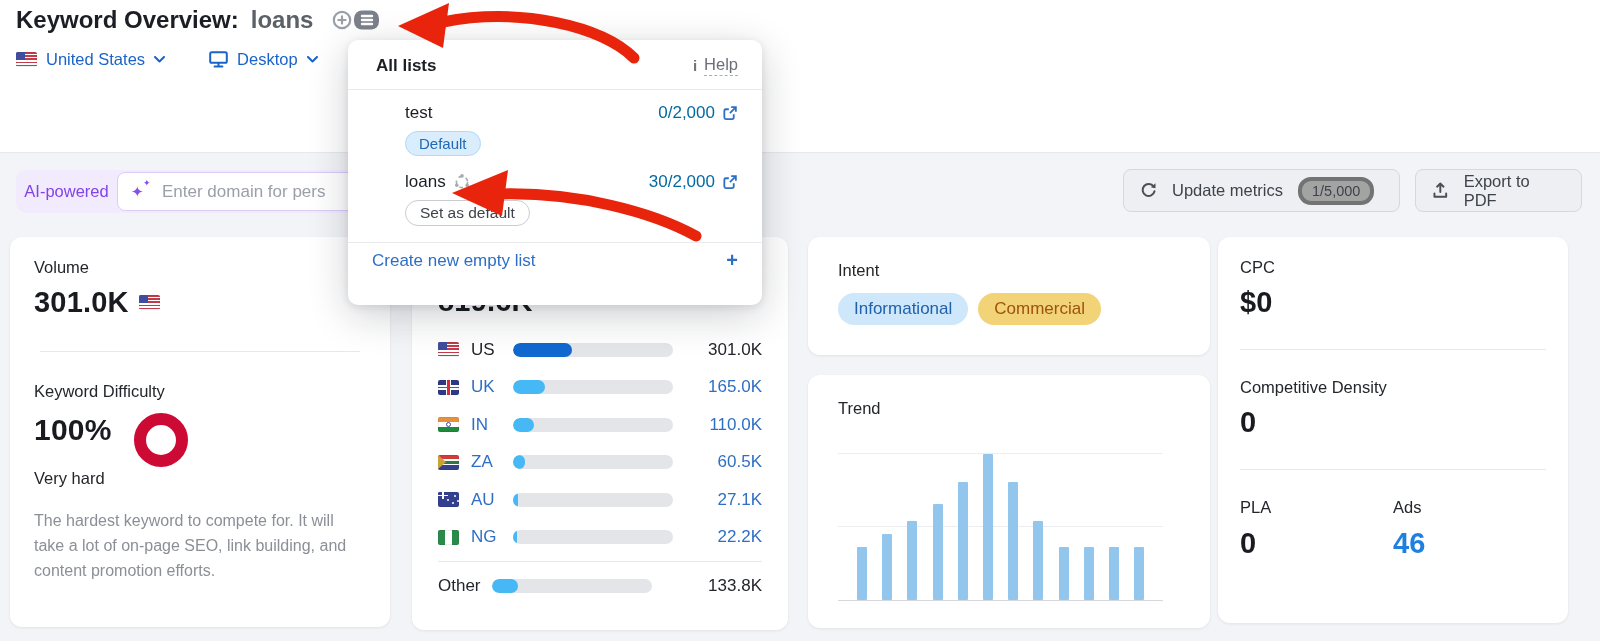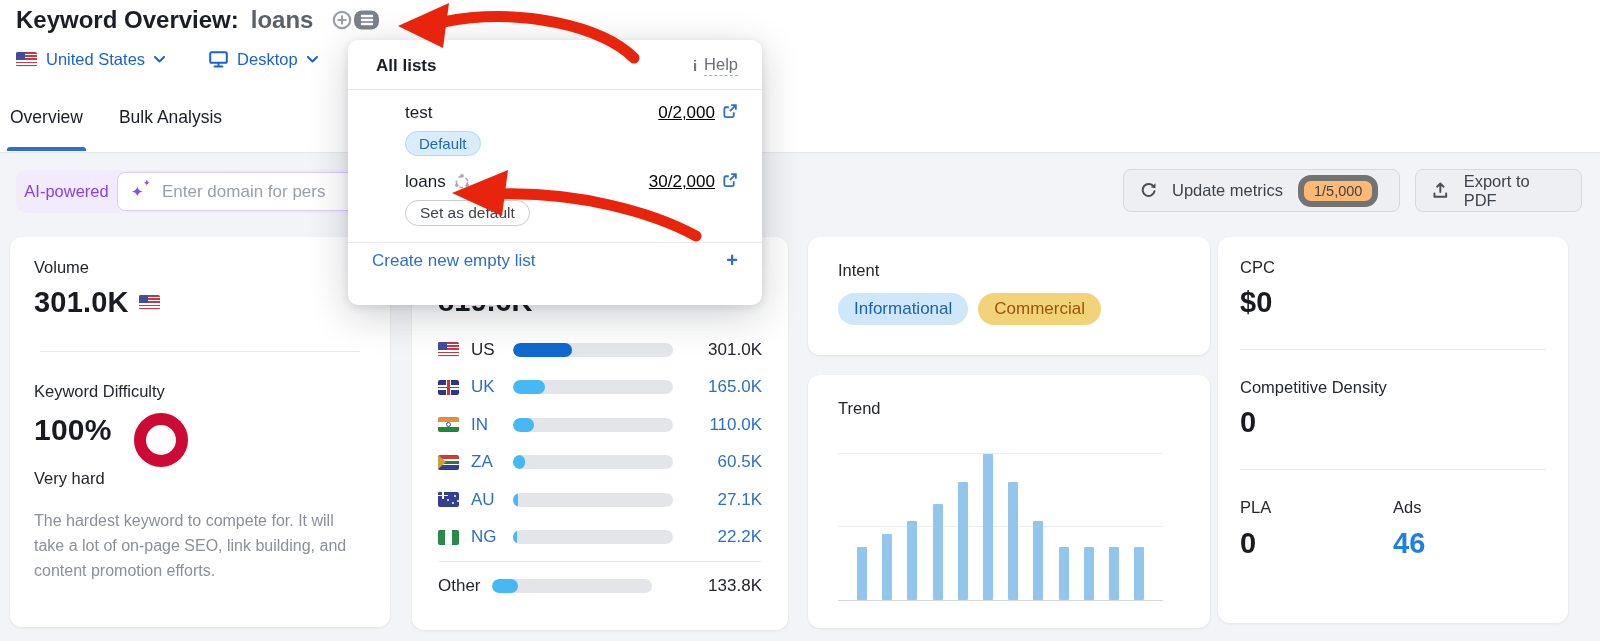--- a/index.html
+++ b/index.html
@@ -21,21 +21,21 @@
   .ai-bar{position:absolute;left:16px;top:170px;width:742px;height:43px;background:#f1ebfd;border-radius:10px;display:flex;align-items:center;box-sizing:border-box;}
   .ai-label{width:101px;text-align:center;color:#8243ea;font-size:16.5px;flex:none;}
   .ai-input-wrap{flex:1;height:39px;margin:2px 2px 2px 0;background:#fff;border:1px solid #dccdf8;border-radius:8px;display:flex;align-items:center;padding-left:13px;gap:9px;box-sizing:border-box;}
   .sparkles{color:#8a4bf0;font-size:15px;position:relative;width:20px;flex:none;}
   .sparkles .s2{position:absolute;font-size:9px;left:12px;top:-5px;}
   .ai-input{border:none;outline:none;font-size:17px;color:#3c4046;background:transparent;flex:1;font-family:"Liberation Sans",sans-serif;}
   .ai-input::placeholder{color:#9ba0a8;}
   .btn{position:absolute;height:43px;background:#edeff2;border:1px solid #d5d8dc;border-radius:8px;display:flex;align-items:center;gap:15px;font-size:16.5px;color:#3e434b;padding:0 16px;box-sizing:border-box;cursor:pointer;}
   #btn-update{left:1123px;top:169px;width:277px;}
   #btn-export{left:1415px;top:169px;width:167px;}
-  .quota-pill{background:#fdba74;border:6px solid #737373;border-radius:13px;padding:2px 10px;font-size:14.5px;color:#3e434b;}
+  .quota-pill{background:#a3a3a3;border:4px solid #737373;border-radius:13px;padding:2px 10px;font-size:14.5px;color:#3e434b;}
 
   
   .card{position:absolute;background:#fff;border-radius:12px;box-shadow:0 1px 3px rgba(25,30,45,0.08);box-sizing:border-box;}
   .card-label{font-size:16.5px;color:#23262b;}
   .big-val{font-size:29px;font-weight:800;color:#191b20;letter-spacing:0.2px;}
   .divider{border-top:1px solid #e6e8ec;}
 
   #card-volume{left:10px;top:237px;width:380px;height:390px;padding:21px 24px 0 24px;}
   .vol-row{display:flex;align-items:center;gap:10px;margin-top:9px;}
   #card-volume .divider{margin:32px 6px 30px 6px;}
@@ -77,21 +77,21 @@
   .popup{position:absolute;left:348px;top:40px;width:414px;height:265px;background:#fff;border-radius:10px;box-shadow:0 10px 40px rgba(15,20,35,0.20),0 2px 8px rgba(15,20,35,0.10);z-index:50;box-sizing:border-box;}
   .popup-head{display:flex;justify-content:space-between;align-items:center;padding:15px 24px 13px 28px;border-bottom:1px solid #e8eaed;}
   .popup-title{font-size:17px;font-weight:700;color:#1b1e24;}
   .help-wrap{display:flex;align-items:center;gap:7px;cursor:pointer;}
   .info-i{color:#6f737a;font-weight:700;font-size:15px;}
   .help-label{color:#6b6f76;font-size:16.5px;border-bottom:1.5px dashed #a9adb4;padding-bottom:1px;}
   .popup-body{padding:13px 24px 0 24px;margin-left:33px;}
   .plist-row{margin-bottom:16px;}
   .plist-top{display:flex;justify-content:space-between;align-items:center;font-size:17px;color:#1b1e24;}
   .plist-name{display:flex;align-items:center;gap:8px;}
-  .plist-count{display:flex;gap:7px;color:#000000;cursor:pointer;text-decoration:underline;}
+  .plist-count{display:flex;align-items:center;gap:7px;color:#0369a1;cursor:pointer;}
   .badge-default{display:inline-block;margin-top:8px;background:#d9edfd;border:1px solid #b3d8f6;color:#2268b5;font-size:15px;padding:3px 13px;border-radius:15px;}
   .badge-action{display:inline-block;margin-top:8px;background:#fff;border:1px solid #caccd1;color:#3e434b;font-size:15.5px;padding:3px 14px;border-radius:15px;cursor:pointer;}
   .popup-foot{border-top:1px solid #e8eaed;margin-top:8px;padding:6px 24px;display:flex;justify-content:space-between;align-items:center;color:#2e6fc5;font-size:17px;cursor:pointer;}
   .plus-glyph{font-size:20px;font-weight:600;}
 
   
   .flag{display:inline-block;width:21px;height:15px;border-radius:2px;position:relative;overflow:hidden;flex:none;box-shadow:inset 0 0 0 1px rgba(0,0,0,0.06);}
   .flag-us{background:repeating-linear-gradient(180deg,#c23b4a 0 1.6px,#fff 1.6px 3.2px);}
   .flag-us::after{content:"";position:absolute;left:0;top:0;width:9px;height:8px;background:#3f4d9e;}
   .flag-uk{background:linear-gradient(0deg,transparent 44%,#d62c3a 44% 56%,transparent 56%),linear-gradient(90deg,transparent 44%,#d62c3a 44% 56%,transparent 56%),linear-gradient(0deg,transparent 34%,#fff 34% 66%,transparent 66%),linear-gradient(90deg,transparent 36%,#fff 36% 64%,transparent 64%),#2c3a86;}
@@ -145,24 +145,20 @@
           <rect x="1.2" y="1.2" width="16.6" height="10.6" rx="1.6" fill="none" stroke="#1a63c8" stroke-width="2"></rect>
           <path d="M9.5 12 v2.6 M5.6 15.6 h7.8" stroke="#1a63c8" stroke-width="2" stroke-linecap="round"></path>
         </svg>
       <span>Desktop</span>
       <svg width="11" height="7" viewBox="0 0 11 7">
           <path d="M1 1 L5.5 5.5 L10 1" stroke="#1a63c8" stroke-width="2" fill="none" stroke-linecap="round" stroke-linejoin="round"></path>
         </svg>
     </div>
   </div>
 
-  <div class="tabs">
-    <div class="tab active">Overview</div>
-    <div class="tab">Bulk Analysis</div>
-  </div>
 
   <div class="ai-bar">
     <span class="ai-label">AI-powered</span>
     <div class="ai-input-wrap">
       <span class="sparkles">✦<span class="s2">✦</span></span>
       <input class="ai-input" placeholder="Enter domain for pers" style="">
     </div>
   </div>
 
   <div class="btn" id="btn-update">

